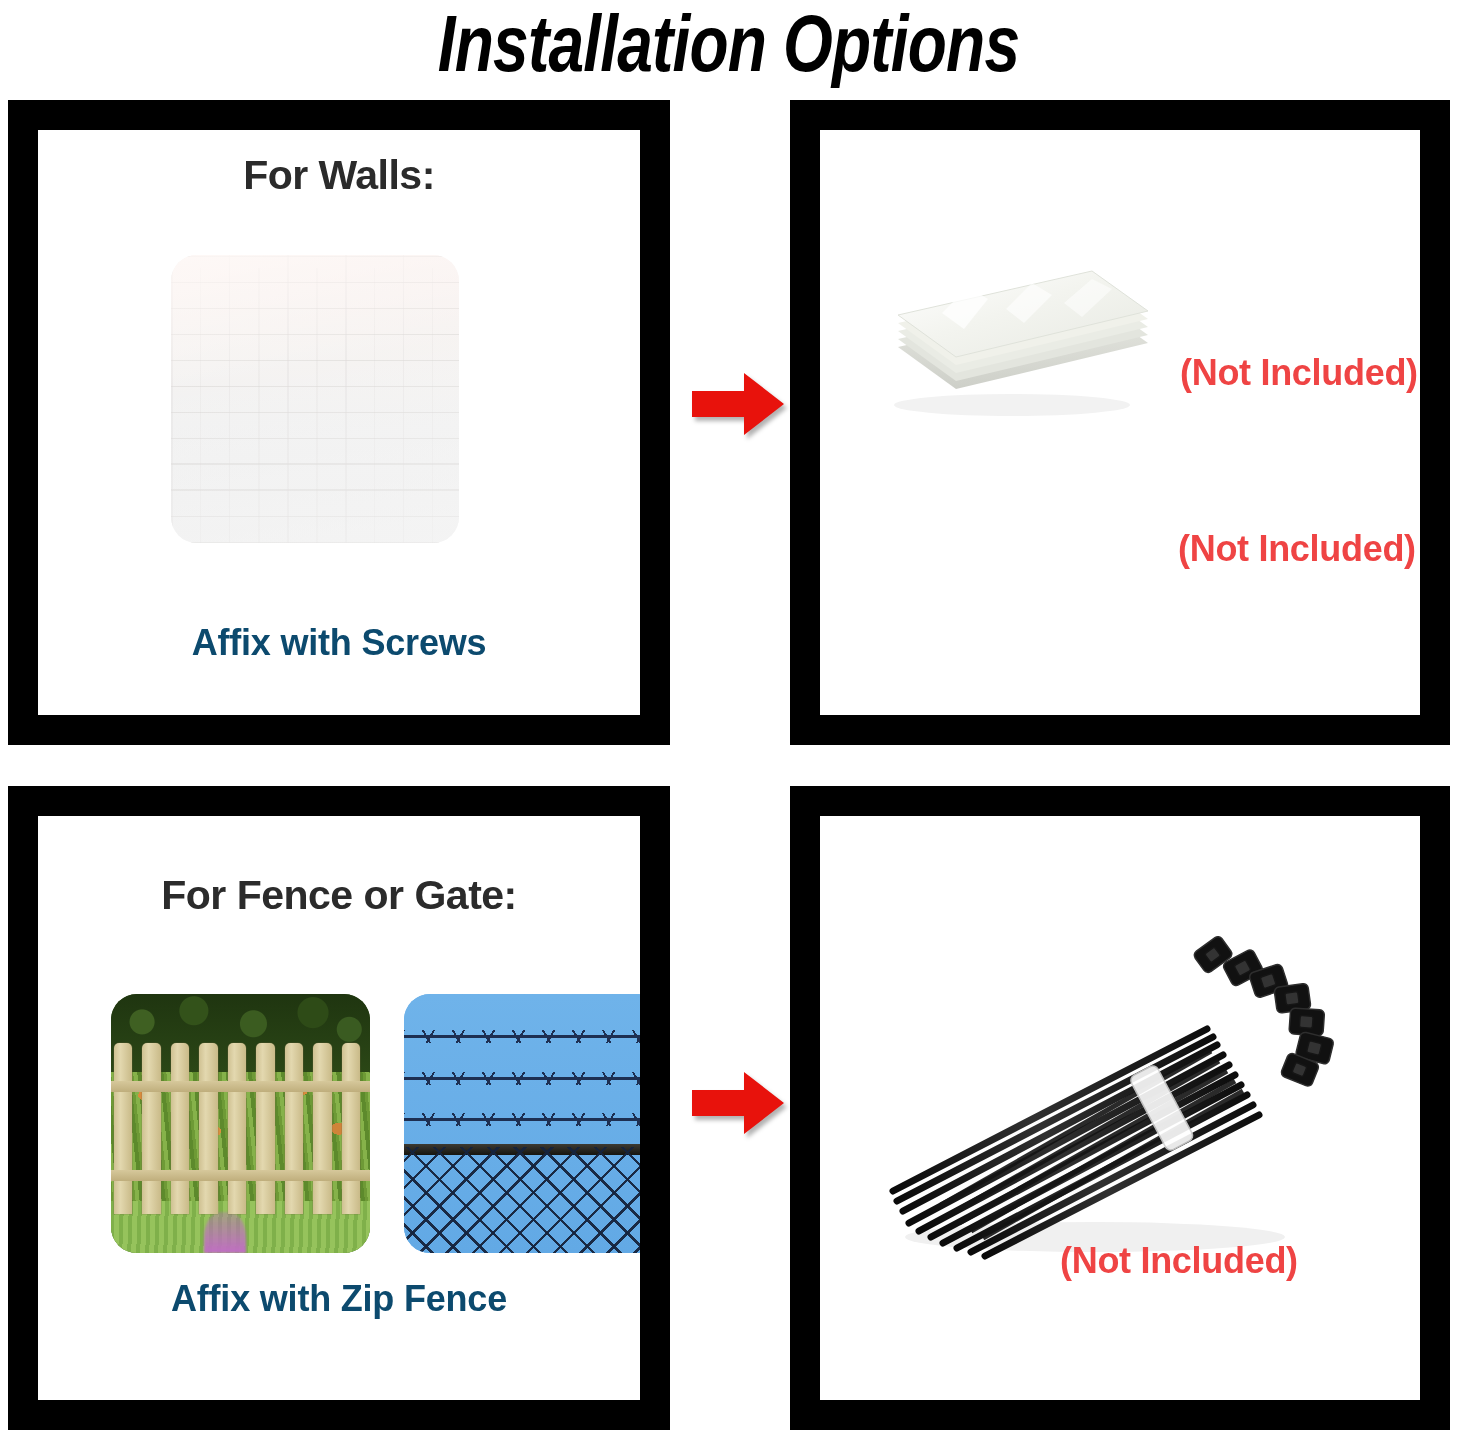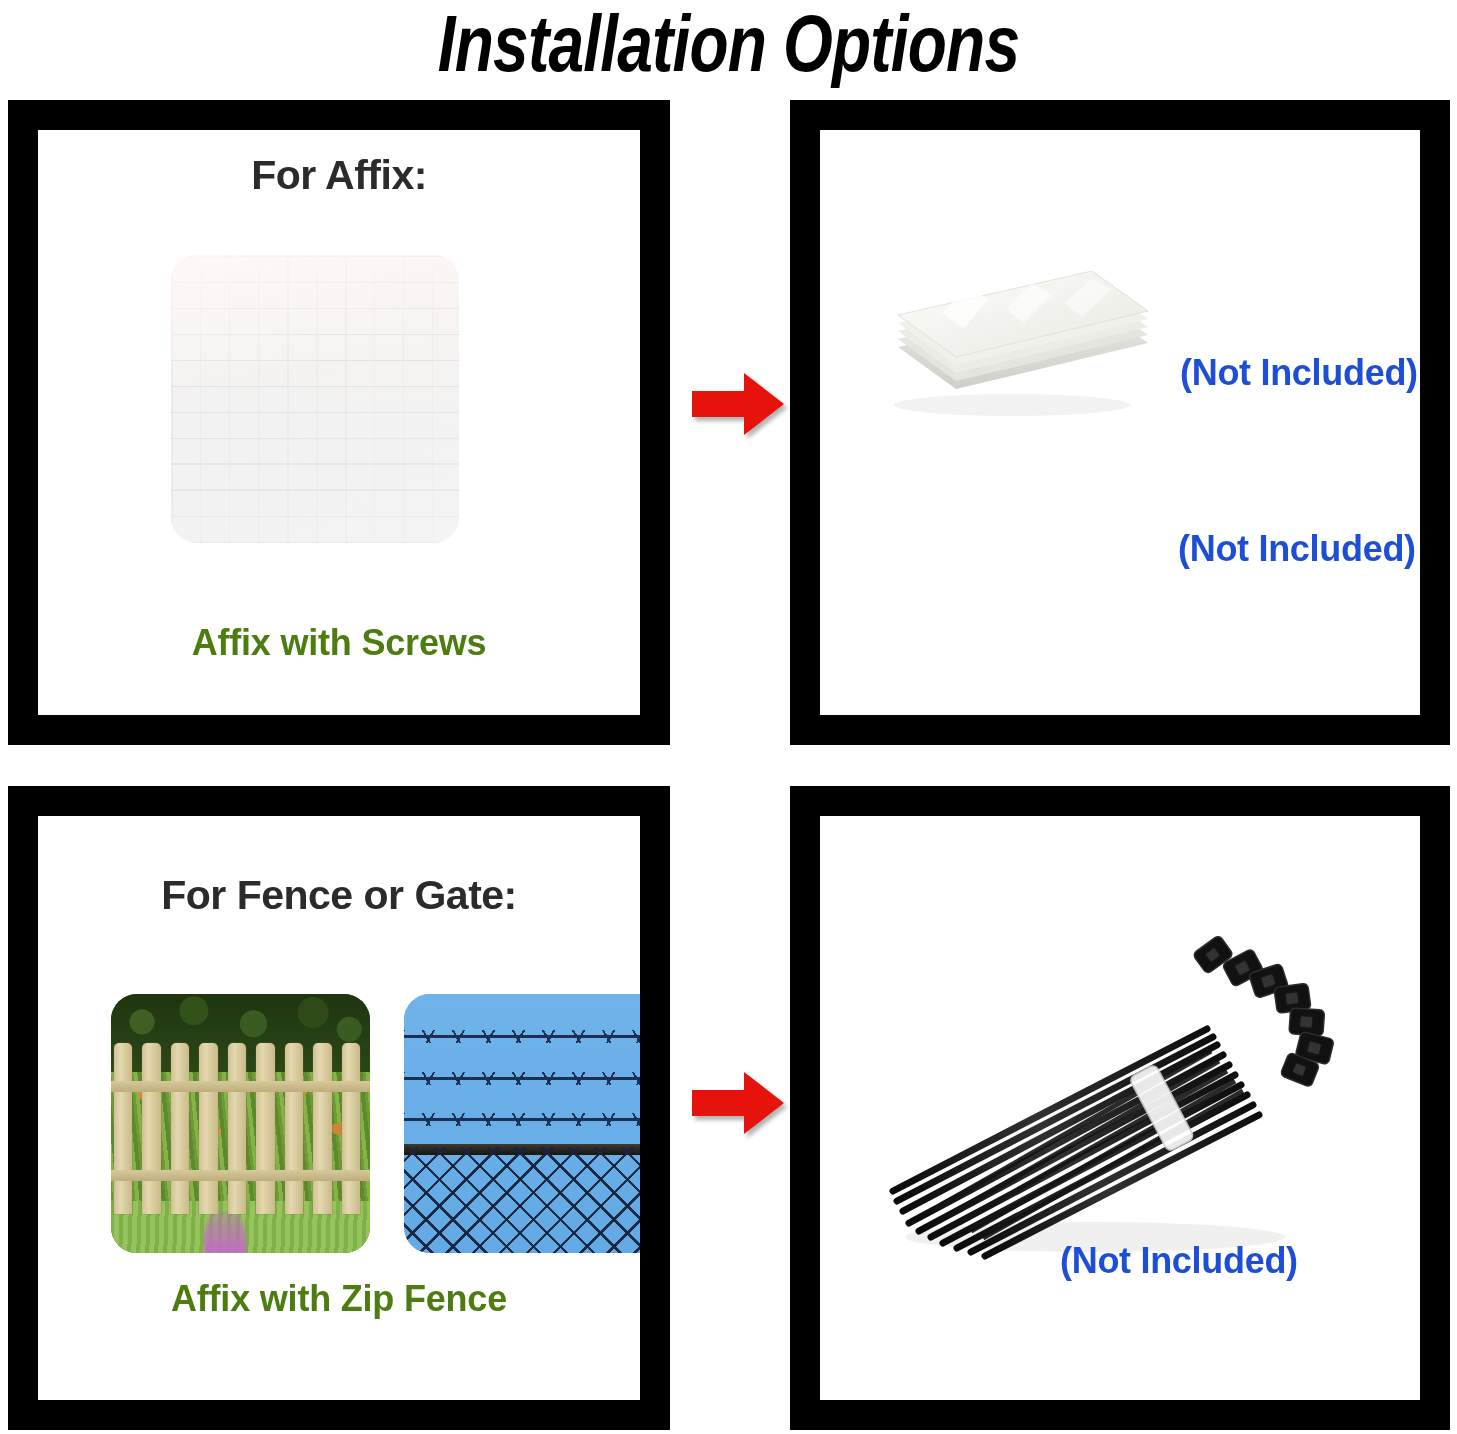--- a/index.html
+++ b/index.html
@@ -67,29 +67,29 @@
     color: #2b2b2b;
     letter-spacing: -0.5px;
     white-space: nowrap;
   }
   .caption {
     position: absolute;
     width: 100%;
     text-align: center;
     font-size: 36px;
     font-weight: 700;
-    color: #4d7c0f;
+    color: #0c4a6e;
     letter-spacing: -0.2px;
     white-space: nowrap;
   }
   .note-label {
     position: absolute;
     font-size: 36px;
     font-weight: 700;
-    color: #1d4ed8;
+    color: #ef4444;
     letter-spacing: -0.3px;
     white-space: nowrap;
   }
 
   
   .photo {
     position: absolute;
     border-radius: 26px;
     overflow: hidden;
   }
@@ -188,21 +188,21 @@
 </style>
 </head>
 <body>
 
 <div id="page">
 
   <div id="title">Installation Options</div>
 
   <div class="panel" id="panel-walls">
     <div class="panel-inner">
-      <div class="panel-heading" style="top:22px;">For Affix:</div>
+      <div class="panel-heading" style="top:22px;">For Walls:</div>
 
       <div class="photo" id="wall-photo">
         <div class="bricks"></div>
         <div class="bricks2"></div>
         <div class="sheen"></div>
       </div>
 
       <div class="caption" style="top:492px;">Affix with Screws</div>
     </div>
   </div>

